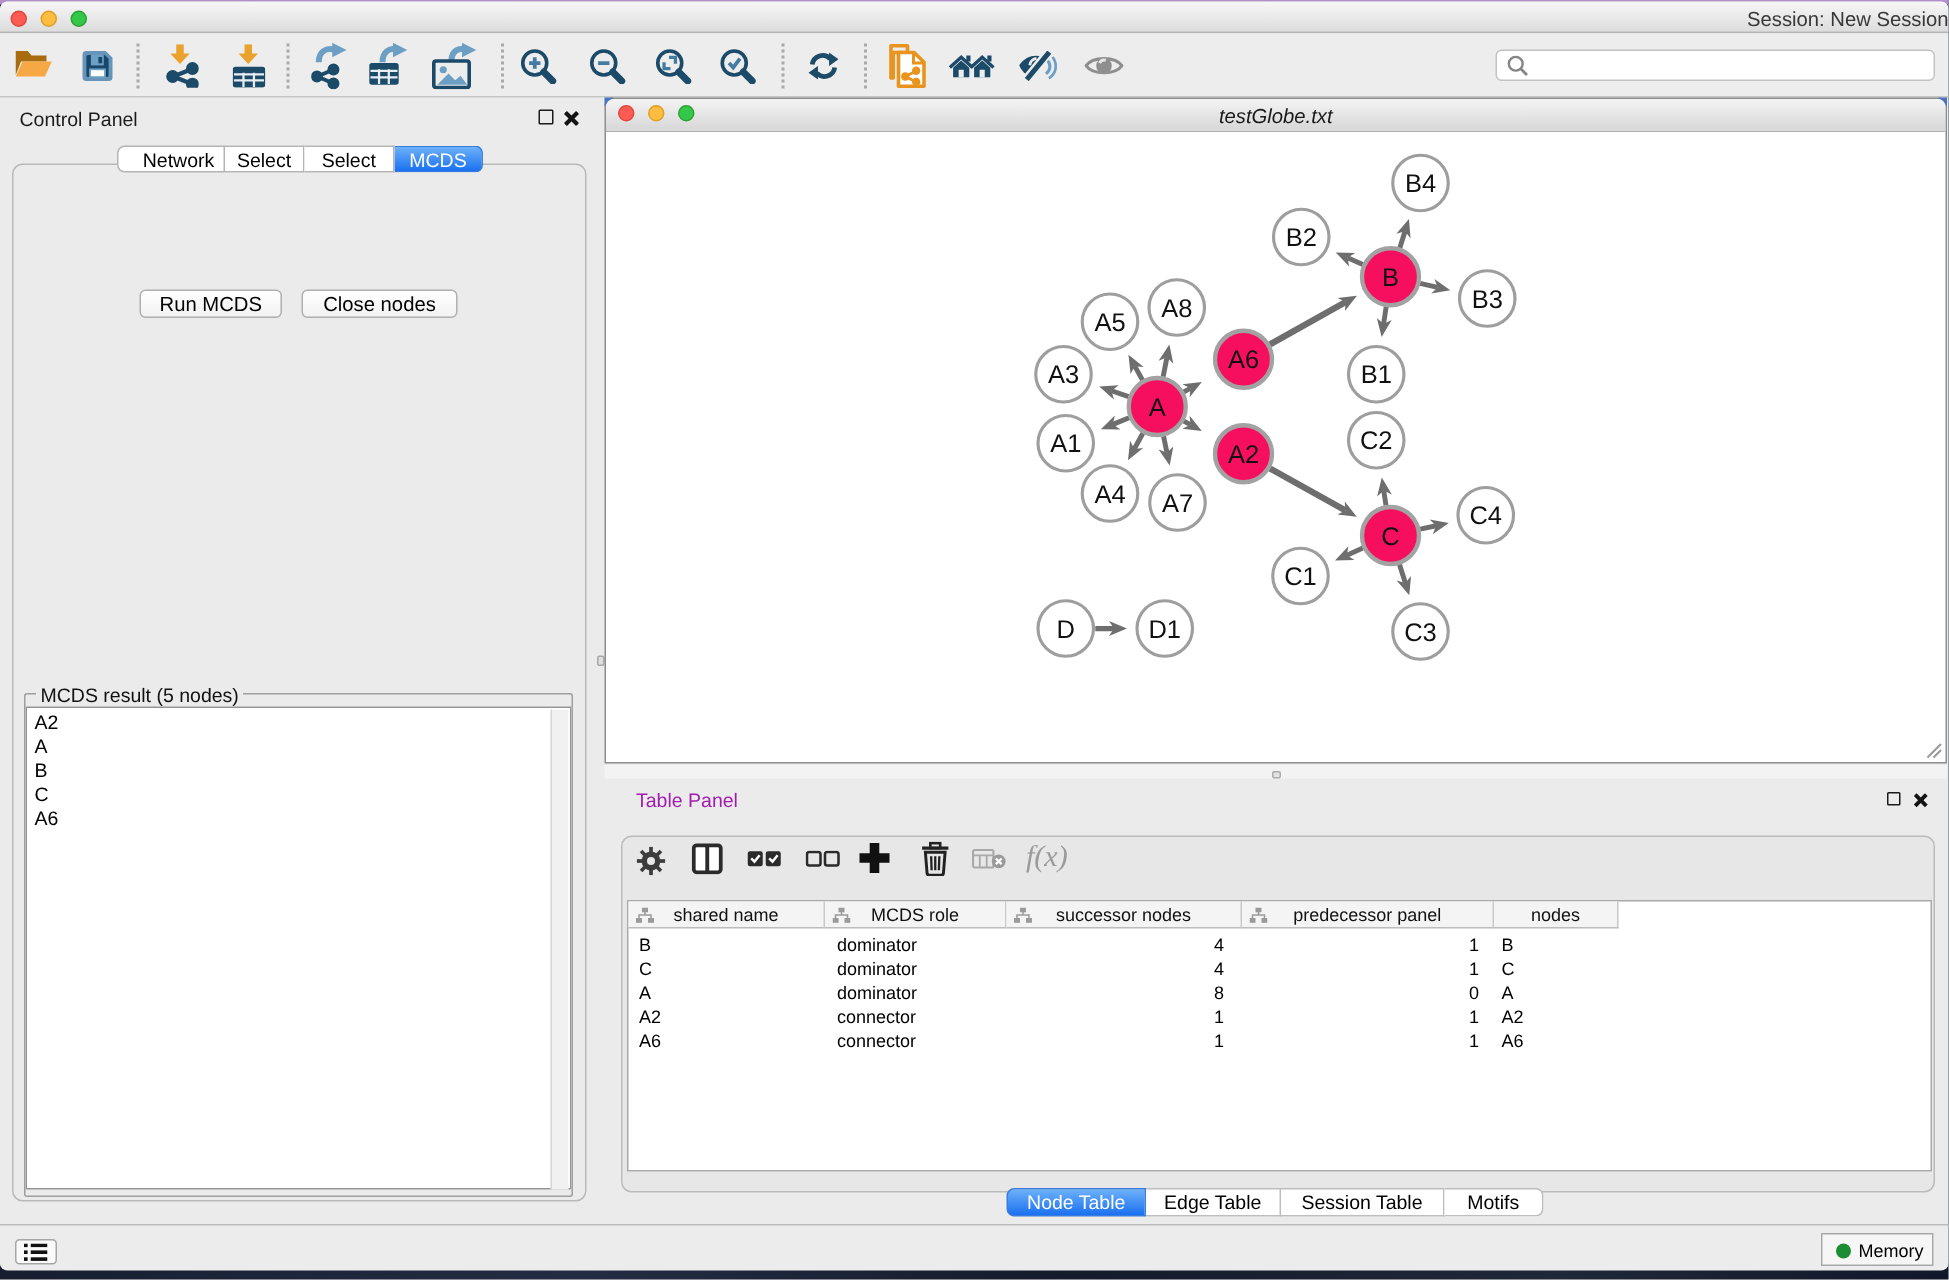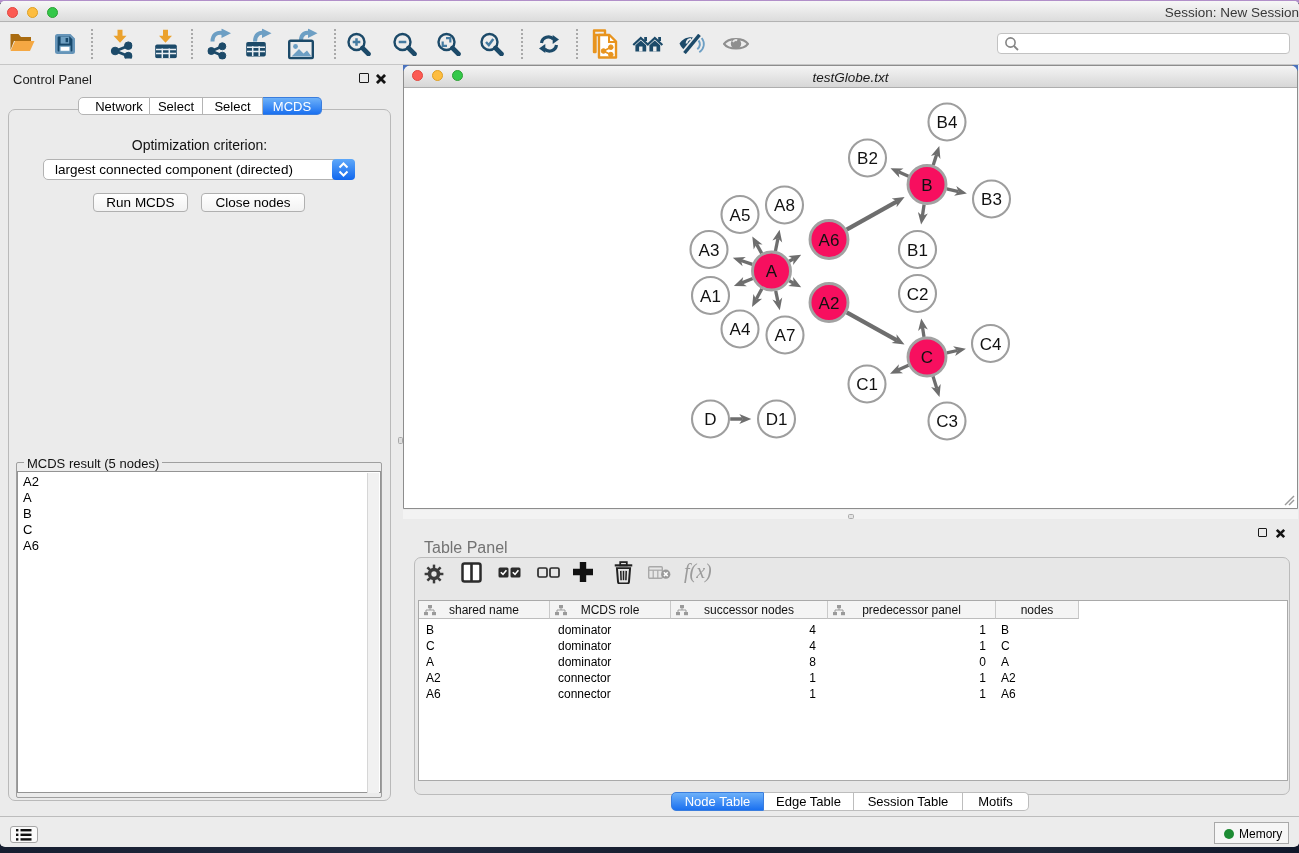--- a/index.html
+++ b/index.html
@@ -38,21 +38,21 @@
 #mcds-list .sb{position:absolute;right:1px;top:1px;width:12px;height:320px;background:#f1f1f1;border-left:1px solid #d6d6d6;}
 #mcds-list div.it{padding-left:5px;height:16px;line-height:16px;}
 
 #iwin{left:403px;top:64px;width:895px;height:444px;border:1px solid #8d8d8d;border-radius:5px 5px 0 0;background:#fff;}
 #iwin-tb{position:absolute;left:0;top:0;width:100%;height:22px;background:linear-gradient(#f4f4f4,#d7d7d7);border-bottom:1px solid #aeaeae;border-radius:5px 5px 0 0;font-style:italic;}
 #iwin-tb .t-red{left:7.5px;top:4px;background:#fc5b53;border:1px solid #e2463f;}
 #iwin-tb .t-yel{left:27.5px;top:4px;background:#fdbd40;border:1px solid #dfa023;}
 #iwin-tb .t-grn{left:47.5px;top:4px;background:#34c84a;border:1px solid #2ca135;}
 #iwin-tb .ttext{width:100%;text-align:center;top:4px;font-size:13.5px;color:#1a1a1a;}
 
-#tp-title{left:424px;top:538px;font-size:16px;color:#737373;}
+#tp-title{left:424px;top:525px;font-size:13px;color:#a21caf;}
 #tp-box{left:414px;top:556px;width:876px;height:238px;border:1px solid #bbb;border-radius:7px;background:#e7e7e7;}
 #tbl{left:418px;top:599px;width:870px;height:181px;background:#fff;border:1px solid #a9a9a9;}
 .hcell{position:absolute;top:0;height:18px;background:#f4f4f4;border-right:1px solid #c9c9c9;border-bottom:1px solid #bdbdbd;font-size:12px;color:#111;text-align:center;line-height:18px;}
 .trow{position:absolute;font-size:12px;color:#000;height:16px;line-height:16px;}
 .num{text-align:right;}
 #btabs{left:671px;top:791px;}
 .btab{height:19px;border:1px solid #bdbdbd;border-left:none;background:#fff;font-size:13px;color:#000;text-align:center;line-height:18px;}
 .btab.first{border-left:1px solid #bdbdbd;border-radius:5px 0 0 5px;}
 .btab.last{border-radius:0 5px 5px 0;}
 .btab.sel{background:linear-gradient(#6db1f9,#1a70f0);color:#fff;border-color:#3a7ddd;}
@@ -230,27 +230,20 @@
 <svg class="abs" style="left:375px;top:72px;" width="12" height="12" viewBox="0 0 12 12">
 <path d="M2,2 L10,10 M10,2 L2,10" stroke="#141414" stroke-width="2.8"></path>
 <path d="M2,2 L10,10 M10,2 L2,10" stroke="#141414" stroke-width="1.4" transform="translate(0.0,0.0)"></path>
 </svg>
 <div class="abs" id="cp-box"></div>
 <div class="abs tabrow" id="cp-tabs">
   <div class="tab first" style="width:72px;">Network</div>
   <div class="tab" style="width:53px;">Select</div>
   <div class="tab" style="width:60px;">Select</div>
   <div class="tab sel last" style="width:59px;">MCDS</div>
-</div>
-<div class="abs" id="opt-label">Optimization criterion:</div>
-<div class="abs" id="combo">largest connected component (directed)
-  <div class="cap"><svg width="23" height="21" viewBox="0 0 23 21">
-    <path d="M7.5,8.5 L11.5,4.5 L15.5,8.5" fill="none" stroke="#fff" stroke-width="2"></path>
-    <path d="M7.5,12.5 L11.5,16.5 L15.5,12.5" fill="none" stroke="#fff" stroke-width="2"></path>
-  </svg></div>
 </div>
 <div class="abs btn" style="left:93px;top:192px;width:95px;">Run MCDS</div>
 <div class="abs btn" style="left:201px;top:192px;width:104px;">Close nodes</div>
 <div class="abs" id="fieldset"></div>
 <div class="abs" id="fieldset-label">MCDS result (5 nodes)</div>
 <div class="abs" id="mcds-list">
   <div class="it" style="margin-top:2px;">A2</div>
       <div class="it">A</div>
       <div class="it">B</div>
       <div class="it">C</div>

